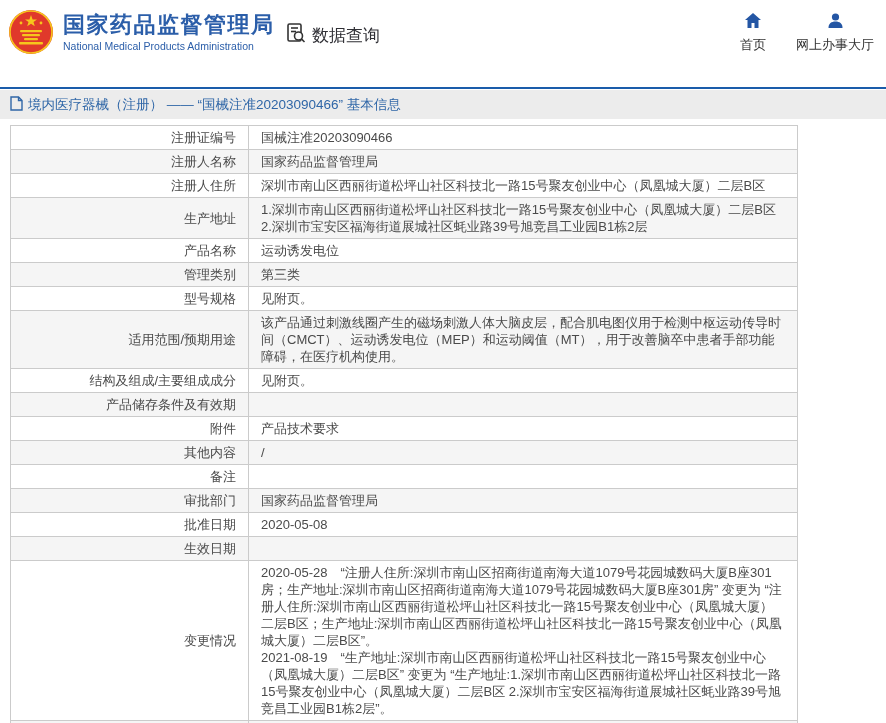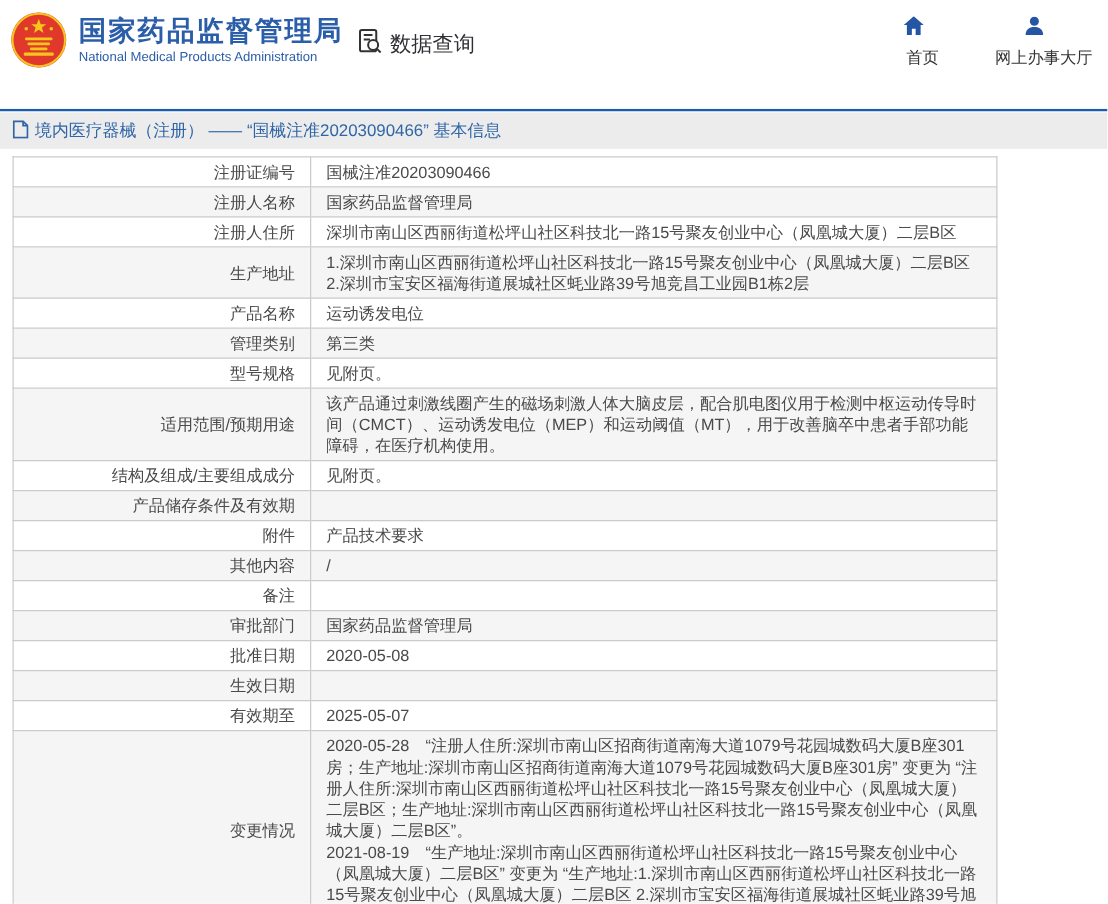--- a/index.html
+++ b/index.html
@@ -28,21 +28,21 @@
     font-size: 17px; color: #2f2f35; font-weight: 500;
   }
   .top-nav {
     position: absolute; right: 12px; top: 13px;
     display: flex; gap: 30px;
   }
   .nav-item {
     display: flex; flex-direction: column; align-items: center; gap: 4px;
     text-decoration: none; cursor: pointer;
   }
-  .nav-item .nav-label { font-size: 13px; color: #333; margin-left: 15px; }
+  .nav-item .nav-label { font-size: 13px; color: #333; }
   .blue-line { height: 2px; background: #1a5caa; width: 100%; }
   
   .breadcrumb {
     margin-top: 1px; height: 29px; background: #ececec;
     display: flex; align-items: center; padding-left: 10px; gap: 5px;
     font-size: 13.5px; color: #2f66a7;
   }
   
   .info-table {
     position: absolute; left: 10px; top: 125px; width: 788px;
@@ -205,24 +205,20 @@
   <tr>
     <th class="label-cell"><span class="label-text">批准日期</span></th>
     <td class="value-cell"><span class="value-text">2020-05-08</span></td>
   </tr>
 
   <tr>
     <th class="label-cell"><span class="label-text">生效日期</span></th>
     <td class="value-cell"><span class="value-text"></span></td>
   </tr>
 
-  <tr>
-    <th class="label-cell"><span class="label-text">有效期至</span></th>
-    <td class="value-cell"><span class="value-text">2025-05-07</span></td>
-  </tr>
 
   <tr>
     <th class="label-cell"><span class="label-text">变更情况</span></th>
     <td class="value-cell"><span class="value-text">2020-05-28　“注册人住所:深圳市南山区招商街道南海大道1079号花园城数码大厦B座301房；生产地址:深圳市南山区招商街道南海大道1079号花园城数码大厦B座301房” 变更为 “注册人住所:深圳市南山区西丽街道松坪山社区科技北一路15号聚友创业中心（凤凰城大厦）二层B区；生产地址:深圳市南山区西丽街道松坪山社区科技北一路15号聚友创业中心（凤凰城大厦）二层B区”。
 2021-08-19　“生产地址:深圳市南山区西丽街道松坪山社区科技北一路15号聚友创业中心（凤凰城大厦）二层B区” 变更为 “生产地址:1.深圳市南山区西丽街道松坪山社区科技北一路15号聚友创业中心（凤凰城大厦）二层B区 2.深圳市宝安区福海街道展城社区蚝业路39号旭竞昌工业园B1栋2层”。</span></td>
   </tr>
 
   <tr>
     <th class="label-cell"><span class="note-icon"><svg width="11" height="12" viewBox="0 0 11 12">
               <circle cx="5.5" cy="5" r="4.4" fill="#3a3a3a"></circle>

